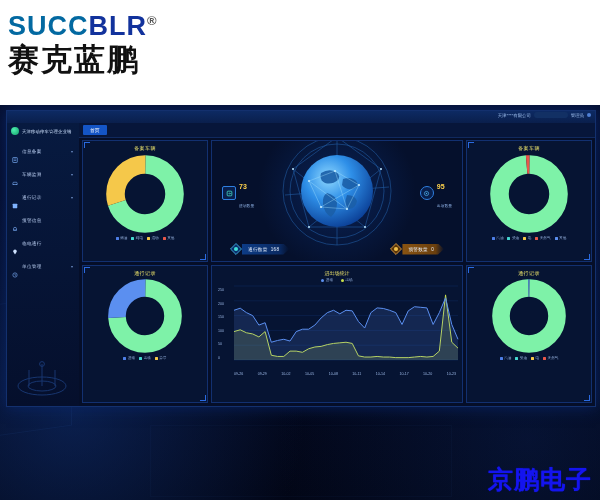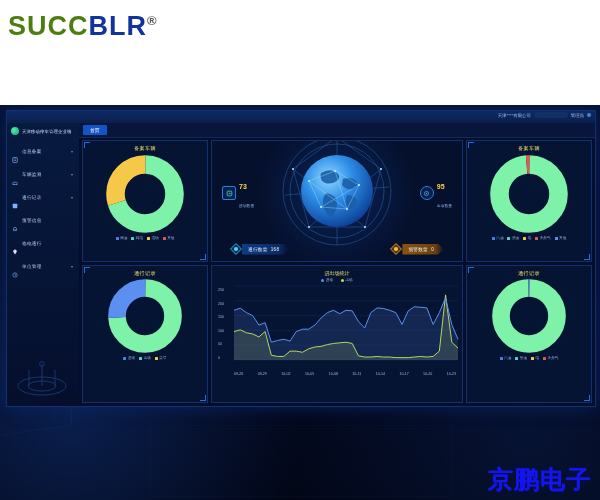--- a/index.html
+++ b/index.html
@@ -5,21 +5,21 @@
   html,body{margin:0;padding:0;}
   body{
     width:600px;height:500px;background:#ffffff;overflow:hidden;
     font-family:"Liberation Sans","DejaVu Sans",sans-serif;
     position:relative;
   }
   
   #brand{position:absolute;left:0;top:0;width:600px;height:105px;background:#fff;}
   #brand-logo{position:absolute;left:8px;top:6px;}
   .logo-line1{font-size:27px;font-weight:bold;letter-spacing:1px;line-height:30px;}
-  .logo-red{color:#4d7c0f;}
+  .logo-red{color:#0369a1;}
   .logo-blue{color:#12329c;margin-top:32px;}
   .logo-reg{font-size:13px;color:#555;vertical-align:super;}
   .logo-line2{font-size:31px;font-weight:bold;color:#111;line-height:36px;letter-spacing:2px;
     font-family:"DejaVu Sans",sans-serif;}
   
   #photo{position:absolute;left:0;top:105px;width:600px;height:395px;
     background:#03081d;overflow:hidden;}
   
   #room{position:absolute;inset:0;
     background:
@@ -98,20 +98,21 @@
     text-shadow:0 0 1px #1414ef;}
 </style>
 </head>
 <body>
 
 <div id="brand">
   <div id="brand-logo">
     <div class="logo-line1">
       <span class="logo-red">SUCC</span><span class="logo-blue">BLR</span><span class="logo-reg">®</span>
     </div>
+    <div class="logo-line2">赛克蓝鹏</div>
   </div>
 </div>
 
 <div id="photo">
   <div id="room"></div>
   <div class="room-deco" style="left:-20px;top:195px;width:90px;height:130px;transform:skewY(-8deg);opacity:.5;"></div>
   <div class="room-deco" style="left:150px;top:320px;width:300px;height:70px;opacity:.25;"></div>
 
   <div id="app">
 

